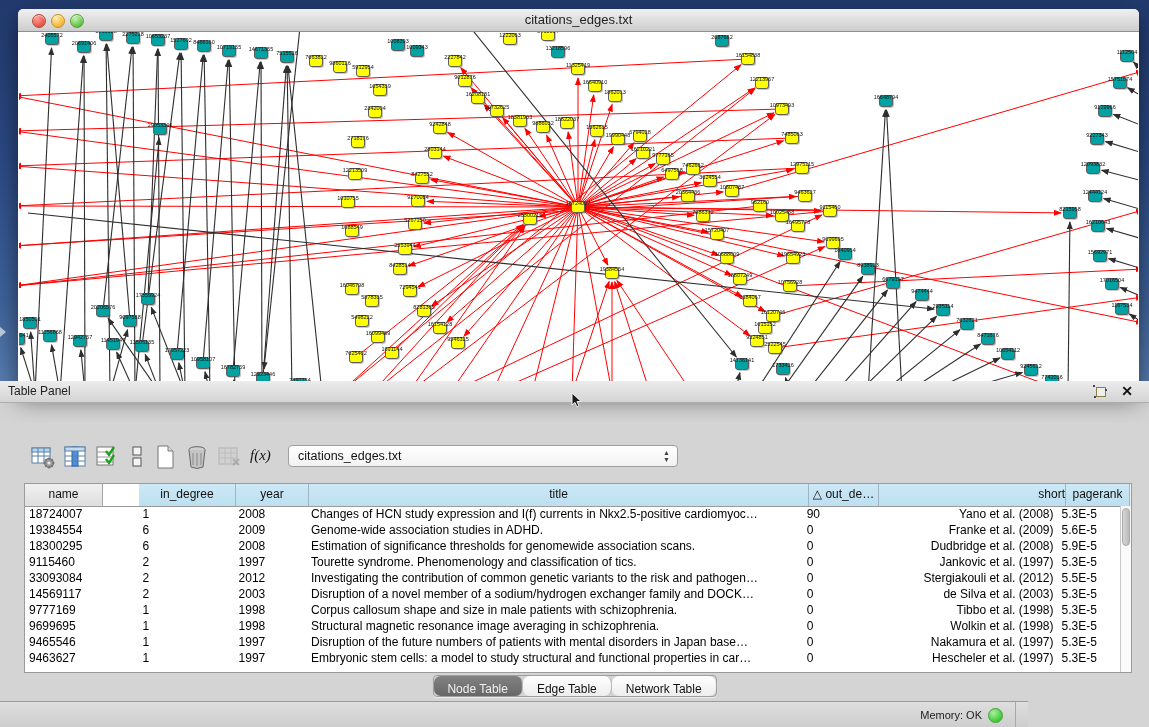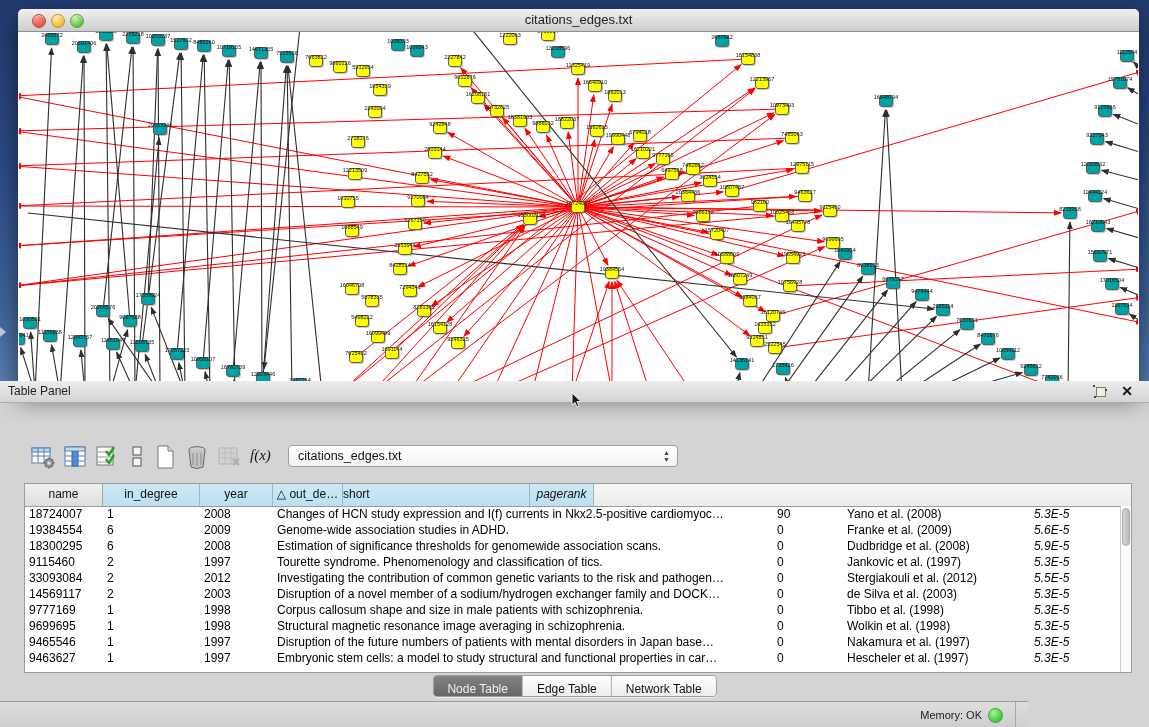--- a/index.html
+++ b/index.html
@@ -40,27 +40,27 @@
   .dropdown .steppers{position:absolute;right:7px;top:3px;font-size:7px;line-height:7px;color:#444;text-align:center;}
   
   .table-box{position:absolute;left:24px;top:483px;width:1108px;height:190px;background:#fff;border:1px solid #9b9b9b;box-sizing:border-box;}
   .thead{display:flex;height:22px;border-bottom:1px solid #9b9b9b;font-size:12px;color:#111;}
   .th{background:linear-gradient(#cde8f6,#bcdff0);border-right:1px solid #9fb6c2;box-sizing:border-box;
       text-align:center;line-height:21px;overflow:hidden;white-space:nowrap;}
   .th.gray{background:linear-gradient(#f0f0f0,#dedede);border-right:1px solid #a5a5a5;}
   .rows{position:absolute;left:0;top:22px;right:10px;bottom:0;overflow:hidden;}
   .tr{display:flex;height:16px;font-size:12px;color:#000;}
   .td{box-sizing:border-box;padding:0 4px;overflow:hidden;white-space:nowrap;line-height:16px;}
-  .c0{width:78px;} .c1{width:97px;} .c2{width:73px;} .c3{width:500px;} .c4{width:70px;} .c5{width:187px;text-align:left;} .c6{width:64px;font-style:italic;}
+  .c0{width:78px;} .c1{width:97px;margin-left:36px;} .c2{width:73px;} .c3{width:500px;} .c4{width:70px;} .c5{width:187px;text-align:right;} .c6{width:64px;}
   .vscroll{position:absolute;right:0;top:22px;bottom:0;width:10px;background:#fafafa;border-left:1px solid #c9c9c9;}
   .vthumb{position:absolute;left:1px;right:1px;top:2px;height:36px;border-radius:4px;background:linear-gradient(90deg,#d6d6d6,#b9b9b9);border:1px solid #a9a9a9;}
   
   .tabs{position:absolute;left:50%;transform:translateX(-50%);top:675px;display:flex;height:20px;
     border:1px solid #9e9e9e;border-radius:4px;overflow:hidden;box-shadow:0 1px 0 rgba(255,255,255,.6);}
-  .seg{font-size:12px;line-height:19px;padding:4px 14px;background:linear-gradient(#ffffff,#ededed);color:#111;border-right:1px solid #aeaeae;}
+  .seg{font-size:12px;line-height:19px;padding:4px 14px;background:linear-gradient(#ffffff,#ededed);color:#111;border-right:1px solid #aeaeae;border-radius:7px;}
   .seg:last-child{border-right:none;}
   .seg.active{background:linear-gradient(#828282,#676767);color:#f0f0f0;}
   
   .statusbar{position:absolute;left:0;top:701px;width:1028px;height:26px;background:linear-gradient(#dedede,#cdcdcd);border-top:1px solid #9b9b9b;}
   .mem{position:absolute;right:46px;top:7px;font-size:11px;color:#222;}
   .memdot{position:absolute;right:25px;top:6px;width:13px;height:13px;border-radius:50%;
     background:radial-gradient(circle at 35% 30%,#a8f0a0,#44cf3c 65%,#2da326);border:1px solid #4e9b43;}
   .statdiv{position:absolute;right:12px;top:0;bottom:0;width:1px;background:#a8a8a8;}
   svg text{user-select:none;}
 </style>
@@ -698,20 +698,21 @@
     <span>citations_edges.txt</span>
     <span class="steppers">▲<br>▼</span>
   </div>
 </div>
 
 <div class="table-box">
   <div class="thead" id="thead">
       <div class="th c0 gray">name</div>
       <div class="th c1">in_degree</div>
       <div class="th c2">year</div>
+      <div class="th c3">title</div>
       <div class="th c4">△ out_de…</div>
       <div class="th c5">short</div>
       <div class="th c6">pagerank</div>
       <div class="th" style="flex: 1 1 0%; background: linear-gradient(rgb(246, 246, 246), rgb(236, 236, 236)); border-right: none;"></div>
     </div>
   <div class="rows" id="tbody">
       <div class="tr">
         <div class="td c0">18724007</div>
         <div class="td c1">1</div>
         <div class="td c2">2008</div>

